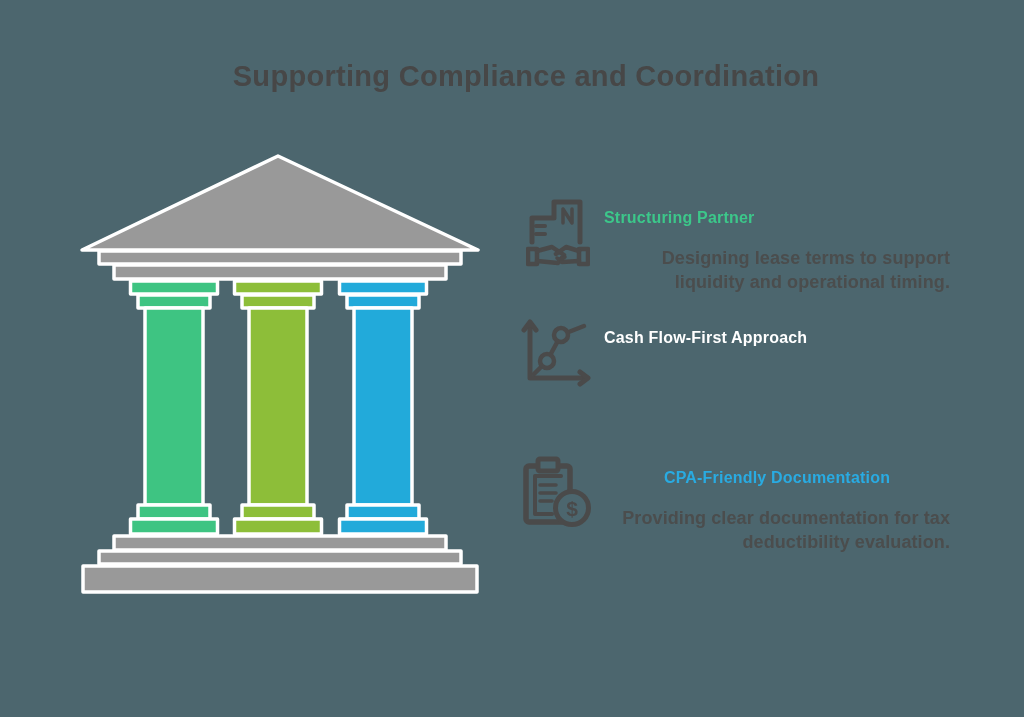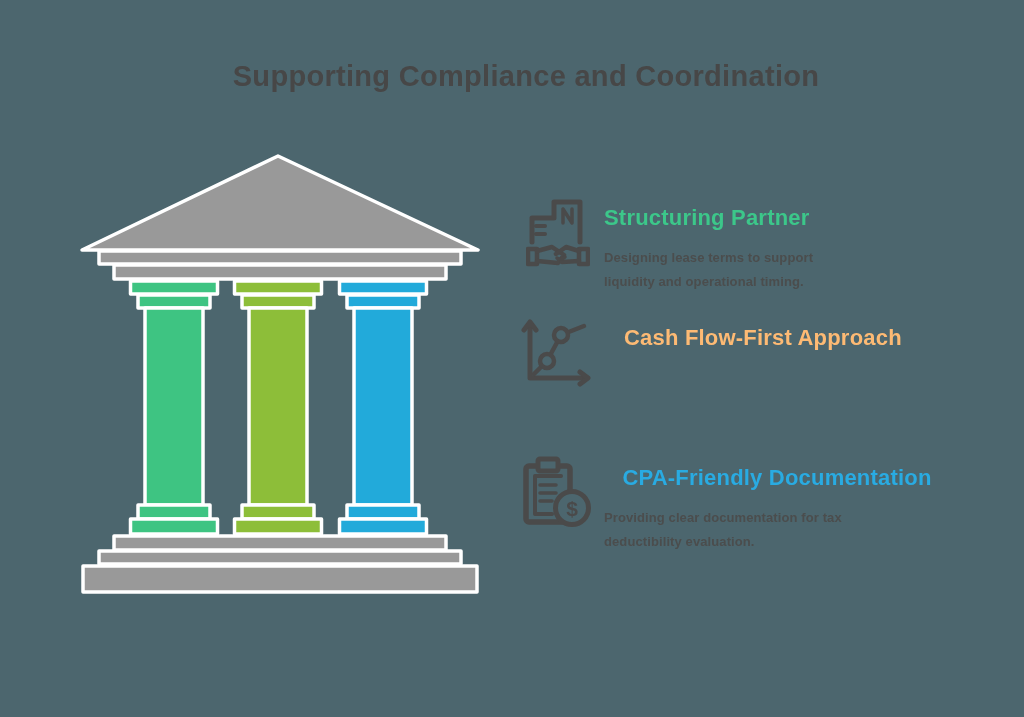--- a/index.html
+++ b/index.html
@@ -25,24 +25,24 @@
   .items { position:absolute; left:518px; top:0; width:460px; }
   .item { position:absolute; left:0; display:flex; }
   .item-1 { top:196px; }
   .item-2 { top:316px; }
   .item-3 { top:456px; }
   .item-icon { flex:0 0 80px; width:80px; display:flex; justify-content:center; align-items:flex-start; }
   .item-icon svg { display:block; }
   .icon-stroke { stroke: var(--icon_stroke, #4A4A4A); fill:none; stroke-linejoin:round; stroke-linecap:round; }
   .icon-fill-bg { fill: var(--background, #4C666E); }
   .item-text { margin-left:6px; width:346px; }
-  .heading { margin:9px 0 0 0; font-size:22px; font-weight:bold; line-height:26px; letter-spacing:0.2px; }
+  .heading { margin:9px 0 0 0; font-size:16px; font-weight:bold; line-height:26px; letter-spacing:0.2px; }
   .desc {
-    margin:15px 0 0 0; font-size:13px; line-height:24px; font-weight:bold;
-    color: var(--body_text, #4B4D4D); white-space:pre-line; letter-spacing:0.1px;
+    margin:15px 0 0 0; font-size:18px; line-height:24px; font-weight:bold;
+    color: var(--body_text, #4B4D4D); white-space:pre-line; letter-spacing:0.1px;text-align:right;
   }
   .coin-symbol { font-family:"Liberation Sans", sans-serif; font-weight:bold; font-size:21px; fill:var(--icon_stroke,#4A4A4A); }
 </style>
 </head>
 <body>
 
 <div class="title">Supporting Compliance and Coordination</div>
 
 <svg class="temple" width="404" height="448" viewBox="0 0 404 448" xmlns="http://www.w3.org/2000/svg">
 
@@ -106,21 +106,21 @@
       <svg width="76" height="74" viewBox="0 0 76 74">
         <path class="icon-stroke" stroke-width="5" d="M10 10 V62 H66"></path>
         <path class="icon-stroke" stroke-width="5" d="M4 14 L10 6 L16 14"></path>
         <path class="icon-stroke" stroke-width="5" d="M60 56 L68 62 L60 68"></path>
         <path class="icon-stroke" stroke-width="4.5" d="M14 58 L27 45 L41 19 L64 10"></path>
         <circle class="icon-stroke icon-fill-bg" stroke-width="4.5" cx="27" cy="45" r="7"></circle>
         <circle class="icon-stroke icon-fill-bg" stroke-width="4.5" cx="41" cy="19" r="7"></circle>
       </svg>
     </div>
     <div class="item-text">
-      <div class="heading" style="color: #fdba74; margin-left: 20px;">Cash Flow-First Approach</div>
+      <div class="heading" style="color: #ffffff;">Cash Flow-First Approach</div>
     </div>
   </div>
 
   <div class="item item-3">
     <div class="item-icon">
       <svg width="72" height="74" viewBox="0 0 72 74">
         <rect class="icon-stroke" stroke-width="5.5" x="4" y="10" width="44" height="56" rx="3"></rect>
         <rect class="icon-stroke icon-fill-bg" stroke-width="5" x="16" y="3" width="20" height="12" rx="2"></rect>
         <path class="icon-stroke" stroke-width="4" d="M13 20 H39 M13 20 V58 M13 58 H30"></path>
         <path class="icon-stroke" stroke-width="3.5" d="M18 29 H34 M18 37 H34 M18 45 H30"></path>

